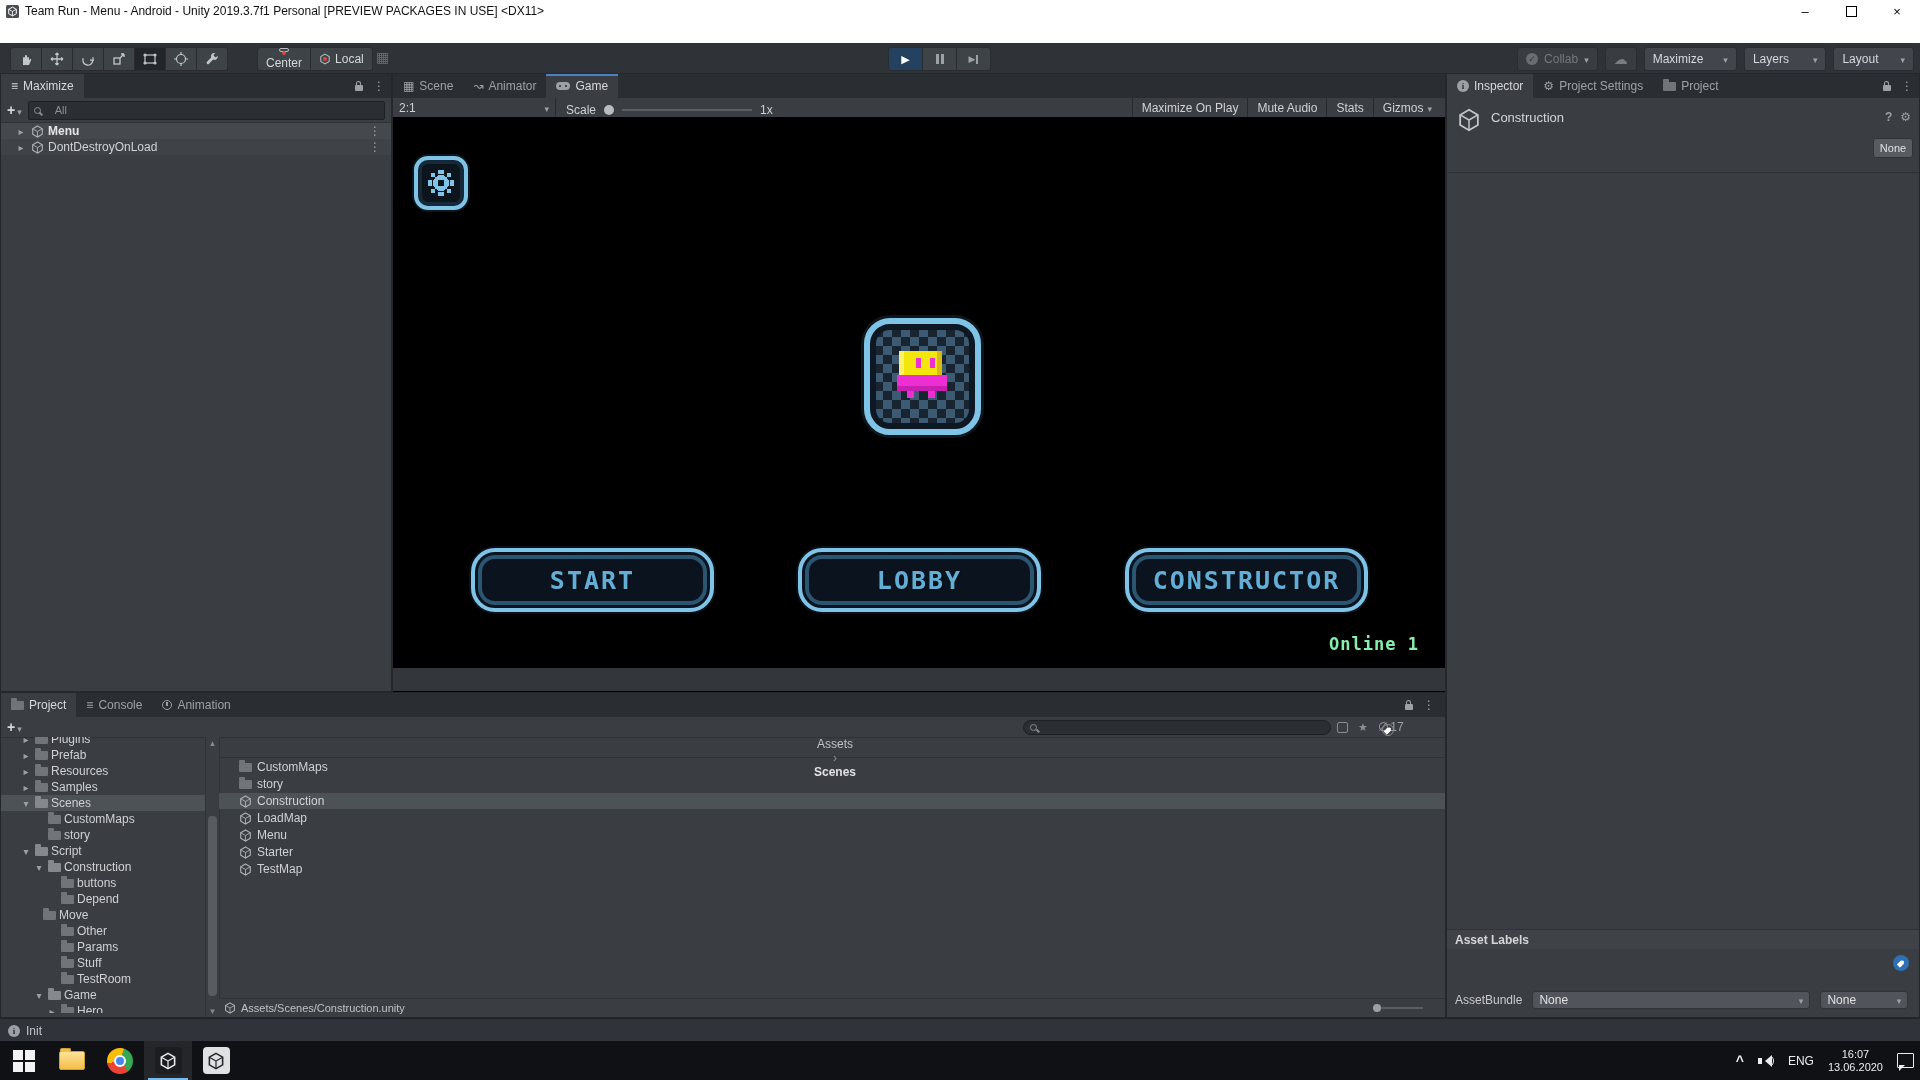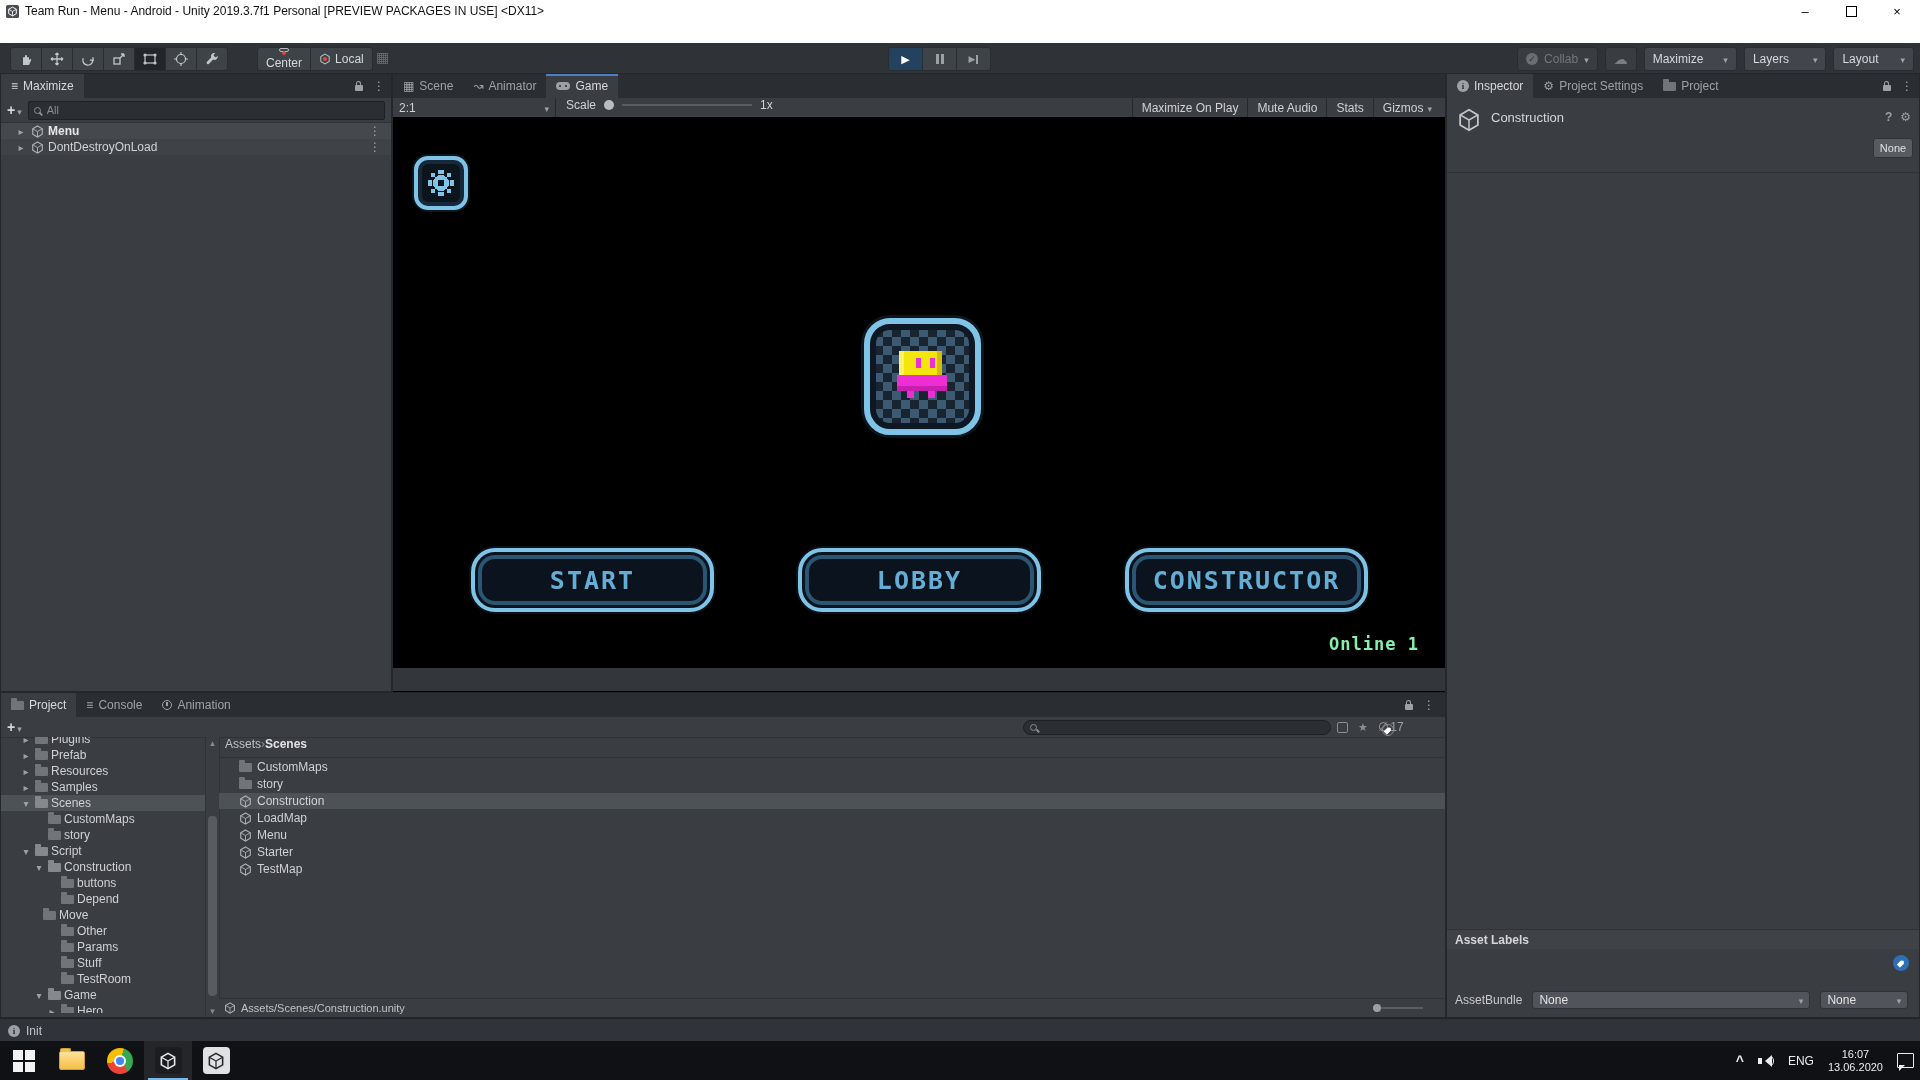--- a/index.html
+++ b/index.html
@@ -83,35 +83,35 @@
   .pad{width:14px;height:8px;background:#9da1a5;border-radius:4px;position:relative;display:inline-block;}
   .pad::before,.pad::after{content:"";position:absolute;top:3px;width:2px;height:2px;border-radius:50%;background:#2a2e33;}
   .pad::before{left:3px;} .pad::after{right:3px;}
   .mag{width:7px;height:7px;border:1.5px solid #8a8e93;border-radius:50%;position:relative;display:inline-block;box-sizing:border-box;}
   .mag::after{content:"";position:absolute;width:4px;height:1.5px;background:#8a8e93;transform:rotate(45deg);right:-3.5px;bottom:-1.5px;}
   .cube{display:inline-block;}
   
   .h-toolbar{height:24px;background:#3a3e43;border-bottom:1px solid #2f3337;display:flex;align-items:center;padding:0 6px;gap:6px;}
   .createbtn{display:flex;align-items:center;gap:2px;color:#d6d8da;font-size:14px;font-weight:bold;}
   .searchbox{flex:1;height:17px;background:#2b2f34;border:1px solid #1d2024;border-radius:2px;
-    display:flex;align-items:center;padding:0 5px;gap:4px;}
+    display:flex;align-items:center;padding:0 5px;gap:12px;}
   .searchbox input{flex:1;background:transparent;border:none;outline:none;color:#c8cacc;font-size:11px;
     font-family:"Liberation Sans",sans-serif;}
   .searchbox input::placeholder{color:#8a8e93;}
   .h-row{height:16px;display:flex;align-items:center;gap:4px;padding-left:14px;color:#d0d2d4;}
   .h-rows .h-row:nth-of-type(1){background:#45494e;}
   .h-rows .h-row:nth-of-type(2){background:#3f4348;}
   .h-row.bold .lbl{font-weight:bold;color:#e3e5e6;}
   .h-row .kebab{margin-left:auto;margin-right:10px;}
   .tri{width:12px;display:inline-flex;justify-content:center;color:#9da1a5;font-size:10px;flex:none;}
   .a-right .tri::before{content:"▸";}
   .a-down .tri::before{content:"▾";}
   .a-none .tri{visibility:hidden;}
   
-  .gv-controls{height:19px;background:#3a3e43;border-bottom:2px solid #c2410c;display:flex;align-items:flex-start;position:relative;}
+  .gv-controls{height:19px;background:#3a3e43;border-bottom:2px solid #c2410c;display:flex;align-items:flex-end;position:relative;}
   .aspect{width:163px;height:100%;border-right:1px solid #26292d;display:flex;align-items:center;
     padding:0 6px;color:#d0d2d4;box-sizing:border-box;}
   .aspect .g-chev{margin-left:auto;}
   .scalegrp{display:flex;align-items:center;gap:8px;margin-left:10px;color:#d0d2d4;}
   .knob{width:10px;height:10px;border-radius:50%;background:#babdbf;display:inline-block;}
   .rail{width:130px;height:2px;background:#5a5e63;display:inline-block;}
   .gv-opts{position:absolute;right:4px;top:0;height:100%;display:flex;}
   .opt{display:flex;align-items:center;gap:4px;padding:0 9px;border-left:1px solid #26292d;color:#d0d2d4;}
   .opt .chev{display:none;}
   .opt.dropdown .chev{display:inline;}
@@ -168,21 +168,21 @@
   .t-row{height:16px;display:flex;align-items:center;gap:3px;color:#cfd1d3;white-space:nowrap;}
   .t-row.cut-top{margin-top:-6px;}
   .t-row.selected{background:#4d5257;}
   .t-row .fold,.t-row .cube{flex:none;}
   .vscroll{position:absolute;left:204px;top:44px;width:13px;bottom:0;background:#3a3e43;border-left:1px solid #2f3337;border-right:1px solid #2f3337;}
   .vscroll .up,.vscroll .dn{position:absolute;left:0;right:0;height:12px;display:flex;align-items:center;justify-content:center;
     color:#85898e;font-size:8px;}
   .vscroll .up{top:0;} .vscroll .dn{bottom:0;}
   .vthumb{position:absolute;left:2px;right:2px;top:79px;height:180px;background:#585c61;border-radius:4px;}
   .filepane{position:absolute;left:218px;right:0;top:44px;bottom:18px;overflow:hidden;}
-  .crumbbar{height:20px;border-bottom:1px solid #2f3337;display:flex;align-items:flex-start;padding-left:6px;color:#c0c2c4;}
+  .crumbbar{height:20px;border-bottom:1px solid #2f3337;display:flex;align-items:center;padding-left:6px;color:#c0c2c4;flex-direction:column;}
   .crumb-cur{font-weight:bold;color:#e0e2e4;}
   .g-crumbsep::before{content:"›";color:#8a8e93;}
   .f-row{height:16px;display:flex;align-items:center;gap:5px;padding-left:20px;color:#cfd1d3;margin-top:1px;}
   .f-row.selected{background:#4d5257;}
   .f-row .fold,.f-row .cube{display:none;flex:none;}
   .f-row.i-folder .fold{display:inline-block;}
   .f-row.i-scene .cube{display:inline-block;}
   .p-footer{position:absolute;left:218px;right:0;bottom:0;height:18px;background:#3a3e43;border-top:1px solid #2f3337;
     display:flex;align-items:center;gap:5px;padding-left:5px;color:#c0c2c4;font-size:11px;}
   .zslider{position:absolute;right:22px;display:flex;align-items:center;}

